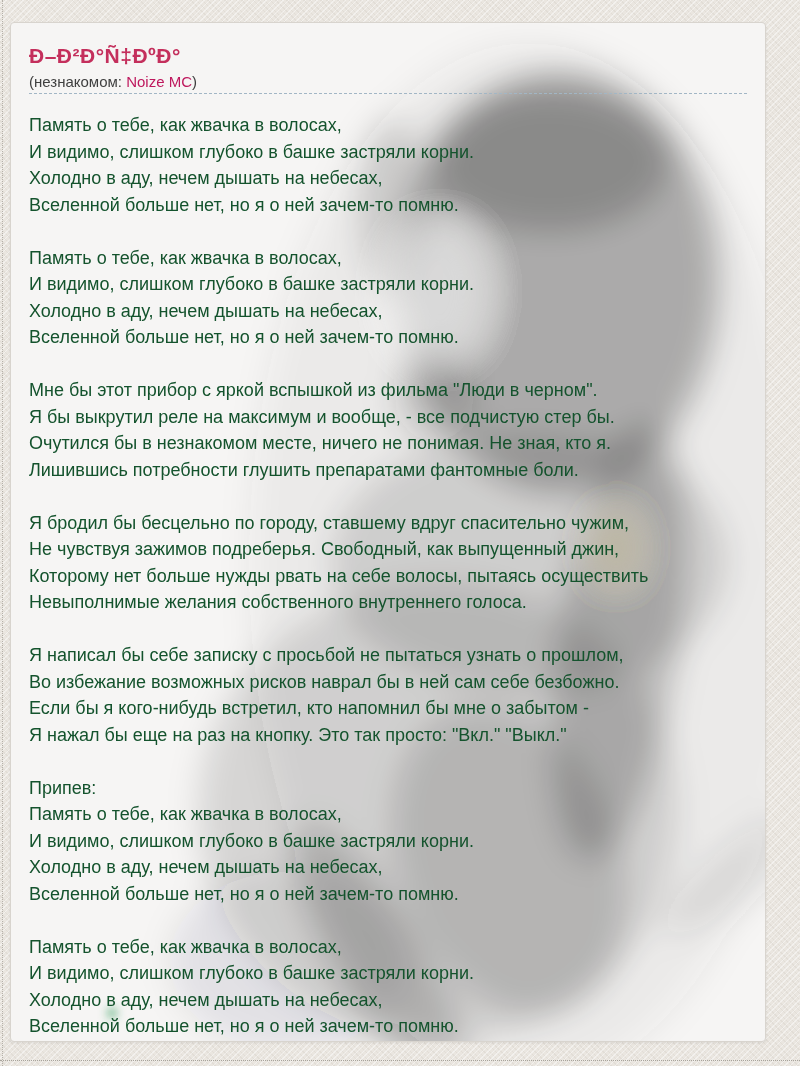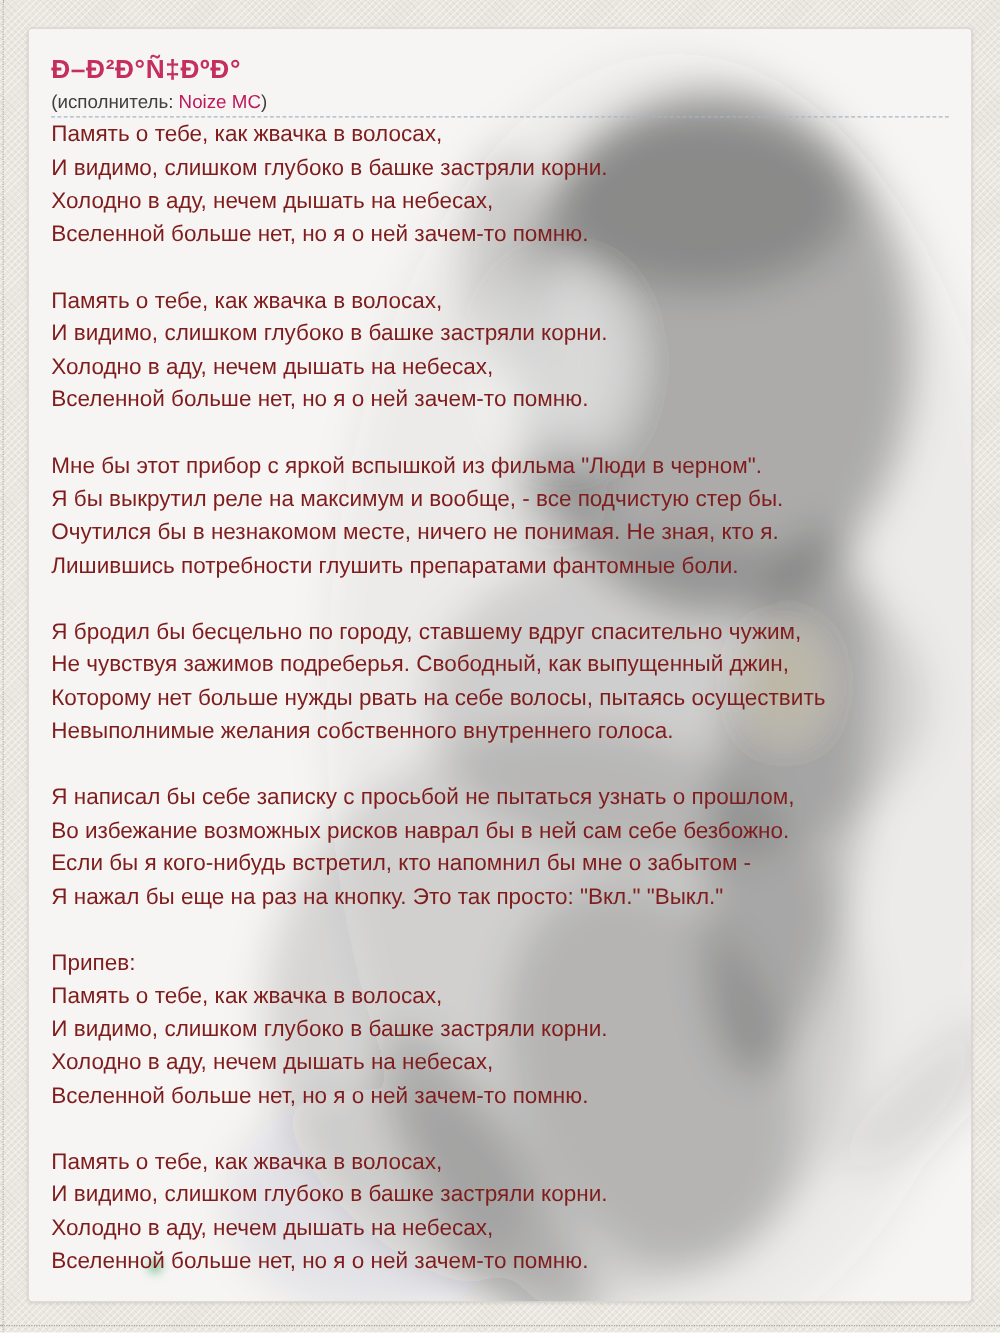--- a/index.html
+++ b/index.html
@@ -28,21 +28,21 @@
   }
   .edge-bottom {
     position: absolute;
     left: 0; bottom: 5px;
     width: 100%;
     height: 0;
     border-bottom: 1px dotted #a8a49c;
   }
   .card {
     position: absolute;
-    left: 22px; top: 22px;
+    left: 10px; top: 22px;
     width: 754px; height: 1018px;
     background: #f6f5f4;
     border: 1px solid #d8d4ce;
     border-radius: 4px;
     box-shadow: 0 1px 3px rgba(0,0,0,.08);
   }
   .bg-figure {
     position: absolute;
     left: 0; top: 0;
     width: 754px; height: 1018px;
@@ -73,23 +73,24 @@
     text-decoration: none;
     cursor: pointer;
   }
   .separator {
     margin-top: 1px;
     border-bottom: 1px dashed #a2b6c5;
     width: 100%;
     height: 0;
   }
   .lyrics {
+    margin-top: 18px;
     font-size: 18px;
     line-height: 26.5px;
-    color: #7f1d1d;
+    color: #14532d;
     white-space: pre-line;
   }
 </style>
 </head>
 <body>
 
 <div class="page">
   <div class="edge-left"></div>
   <div class="edge-bottom"></div>
 
@@ -120,21 +121,21 @@
         <ellipse cx="740" cy="840" rx="110" ry="28" fill="#333333" opacity="0.10" transform="rotate(-38 740 840)"></ellipse>
         <ellipse cx="278" cy="938" rx="120" ry="90" fill="#222233" opacity="0.08"></ellipse>
       </g>
       <g filter="url(#soft-sm)">
         <circle cx="101" cy="990" r="6" fill="#2f9e5a" opacity="0.5"></circle>
       </g>
     </svg>
 
     <div class="content">
       <h1 class="title">Ð–Ð²Ð°Ñ‡ÐºÐ°</h1>
-      <div class="subtitle"><span>(исполнитель:</span> <a class="artist">Noize MC</a><span>)</span></div>
+      <div class="subtitle"><span>(незнакомом:</span> <a class="artist">Noize MC</a><span>)</span></div>
       <div class="separator"></div>
       <div class="lyrics">Память о тебе, как жвачка в волосах,
 И видимо, слишком глубоко в башке застряли корни.
 Холодно в аду, нечем дышать на небесах,
 Вселенной больше нет, но я о ней зачем-то помню.
 
 Память о тебе, как жвачка в волосах,
 И видимо, слишком глубоко в башке застряли корни.
 Холодно в аду, нечем дышать на небесах,
 Вселенной больше нет, но я о ней зачем-то помню.

